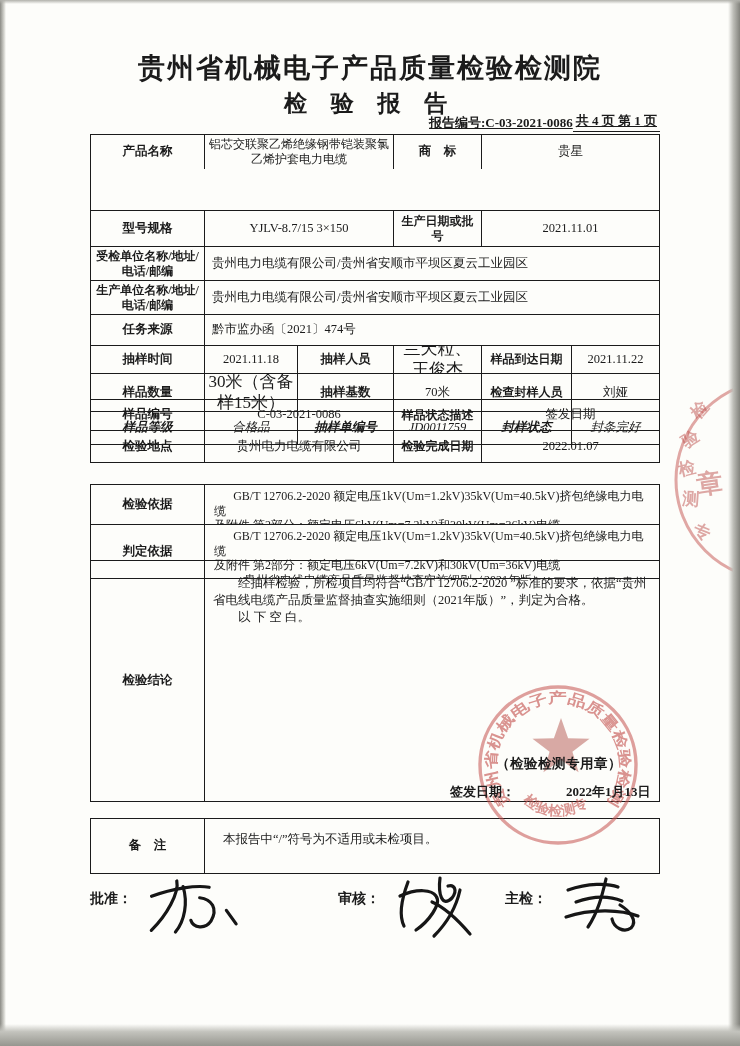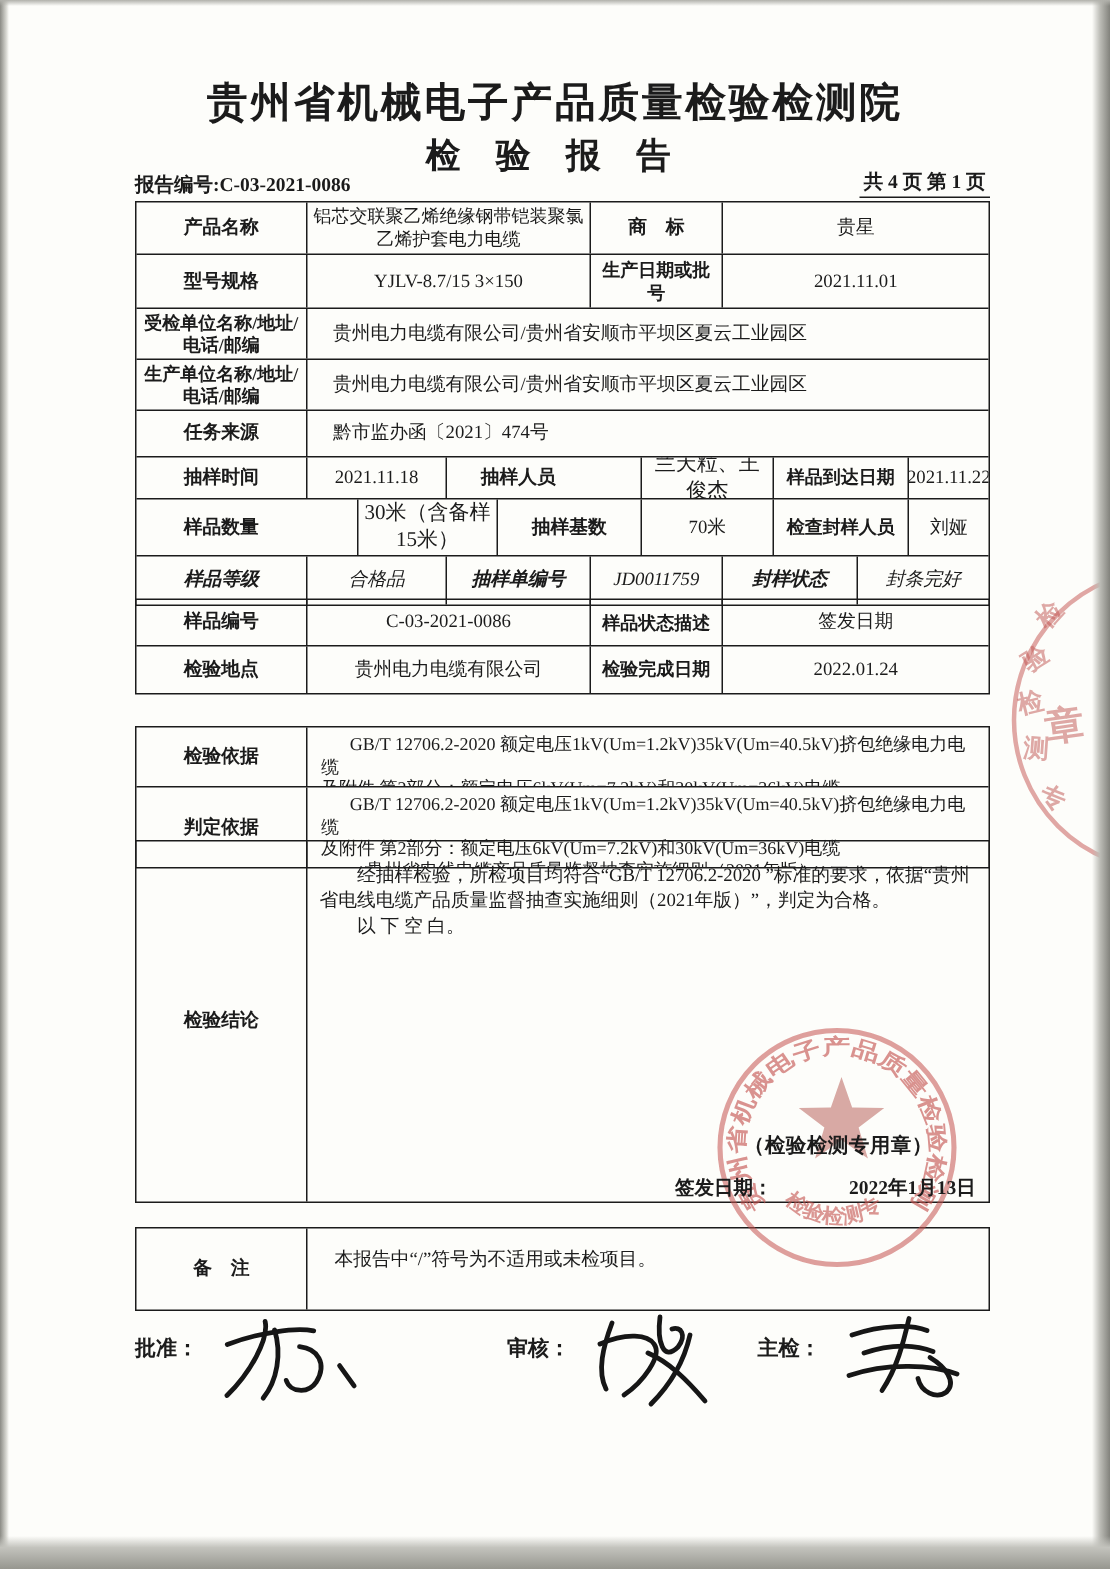--- a/index.html
+++ b/index.html
@@ -12,41 +12,41 @@
   
   .edge{position:absolute;z-index:9;pointer-events:none;}
   .edge-left{left:0;top:0;bottom:0;width:6px;background:linear-gradient(90deg,#8b8b85,#d8d8d2 70%,rgba(255,255,255,0));}
   .edge-right{right:0;top:0;bottom:0;width:12px;background:linear-gradient(270deg,#82827c,#bcbcb6 55%,rgba(255,255,255,0));}
   .edge-bottom{left:0;right:0;bottom:0;height:22px;background:linear-gradient(0deg,#96968f,#c3c3bd 65%,rgba(255,255,255,0));}
   .edge-top{left:0;right:0;top:0;height:4px;background:linear-gradient(180deg,#b1b1ab,rgba(255,255,255,0));}
 
   .abs{position:absolute;}
   .org-title{left:0;right:0;top:50px;text-align:center;font-size:27px;font-weight:bold;letter-spacing:2px;}
   .doc-title{left:0;right:0;top:88px;text-align:center;font-size:23px;font-weight:bold;letter-spacing:9px;}
-  .meta-line{left:90px;width:570px;top:112px;display:flex;justify-content:space-between;align-items:flex-end;font-size:13px;font-weight:bold;}
+  .meta-line{left:90px;width:570px;top:112px;display:flex;justify-content:flex-end;align-items:flex-end;font-size:13px;font-weight:bold;text-decoration:underline;}
   .page-info{border-bottom:1.5px solid var(--ink);padding:0 3px 1px 3px;}
 
   .sec{position:absolute;left:90px;width:570px;border:1.6px solid var(--ink);box-sizing:border-box;z-index:1;}
   .row{display:flex;align-items:stretch;}
   .row + .row{border-top:1.5px solid var(--ink);}
   .cell{box-sizing:border-box;display:flex;align-items:center;justify-content:center;text-align:center;
         padding:1px 3px;font-size:12.5px;line-height:1.22;overflow:hidden;}
   .cell + .cell{border-left:1.5px solid var(--ink);}
   .lab{font-weight:bold;}
   .w1{width:113px;flex:none;}
   .w2{width:189px;flex:none;}
   .w3{width:88px;flex:none;}
   .grow{flex:1;}
   .s2{width:93px;flex:none;}
   .s3{width:96px;flex:none;}
   .s4{width:88px;flex:none;}
   .s5{width:90px;flex:none;}
-  .left{justify-content:flex-start;text-align:left;padding-left:17px;}
+  .left{justify-content:flex-start;text-align:left;padding-left:7px;}
   .fs12{font-size:12px;}
-  .fs11{font-size:14px;margin-left:34px;}
+  .fs11{font-size:17px;}
   .txtblock{display:block;padding:3px 6px 2px 6px;text-align:left;}
   .ind1{text-indent:1.6em;}
   .ind2{text-indent:2.5em;}
 
   
   .concl-content{position:relative;flex:1;box-sizing:border-box;border-left:1.5px solid var(--ink);
                  font-size:12.5px;text-align:left;padding:14px 8px 4px 8px;line-height:1.35;}
   .concl-p{text-indent:2em;margin:0;}
   .issue-label{position:absolute;left:450px;top:783px;font-size:13px;font-weight:bold;z-index:6;}
   .issue-date{position:absolute;left:566px;top:783px;font-size:13px;font-weight:bold;z-index:6;}
@@ -73,21 +73,21 @@
     <span class="page-info">共 4 页 第 1 页</span>
   </div>
 
   <div class="sec" style="top:134px;">
     <div class="row" style="height:34px;">
       <div class="cell lab w1">产品名称</div>
       <div class="cell w2 fs12">铝芯交联聚乙烯绝缘钢带铠装聚氯乙烯护套电力电缆</div>
       <div class="cell lab w3">商　标</div>
       <div class="cell grow">贵星</div>
     </div>
-    <div class="row" style="height:35px;">
+    <div class="row" style="height:35px;margin-top:41px;">
       <div class="cell lab w1">型号规格</div>
       <div class="cell w2">YJLV-8.7/15 3×150</div>
       <div class="cell lab w3 fs12">生产日期或批号</div>
       <div class="cell grow">2021.11.01</div>
     </div>
     <div class="row" style="height:33px;">
       <div class="cell lab w1 fs12">受检单位名称/地址/电话/邮编</div>
       <div class="cell grow left">贵州电力电缆有限公司/贵州省安顺市平坝区夏云工业园区</div>
     </div>
     <div class="row" style="height:33px;">
@@ -128,21 +128,21 @@
     <div class="row" style="height:30px;">
       <div class="cell lab w1">样品编号</div>
       <div class="cell w2">C-03-2021-0086</div>
       <div class="cell lab w3 fs12">样品状态描述</div>
       <div class="cell grow">签发日期</div>
     </div>
     <div class="row" style="height:31px;">
       <div class="cell lab w1">检验地点</div>
       <div class="cell w2">贵州电力电缆有限公司</div>
       <div class="cell lab w3 fs12">检验完成日期</div>
-      <div class="cell grow">2022.01.24</div>
+      <div class="cell grow">2022.01.07</div>
     </div>
   </div>
 
   <div class="sec" style="top:484px;">
     <div class="row" style="height:39px;">
       <div class="cell lab w1">检验依据</div>
       <div class="cell grow fs12" style="display:block;">
         <div class="txtblock">
           <div class="ind1">GB/T 12706.2-2020 额定电压1kV(Um=1.2kV)35kV(Um=40.5kV)挤包绝缘电力电缆</div>
           <div>及附件 第2部分：额定电压6kV(Um=7.2kV)和30kV(Um=36kV)电缆</div>

